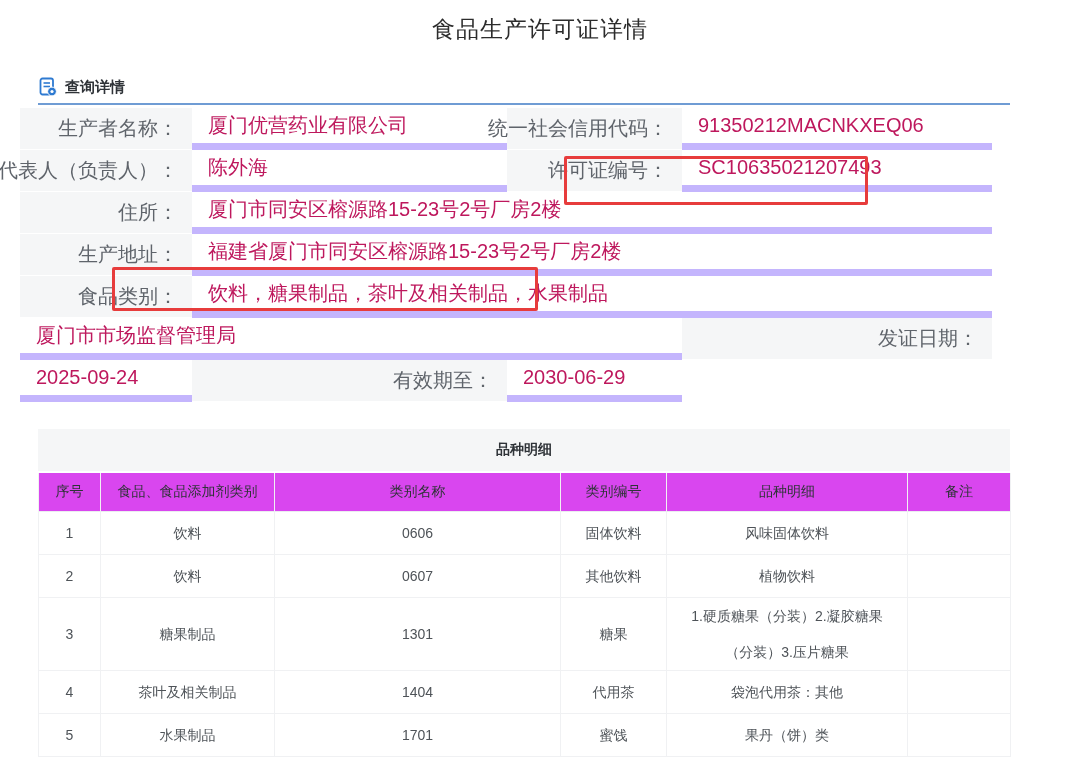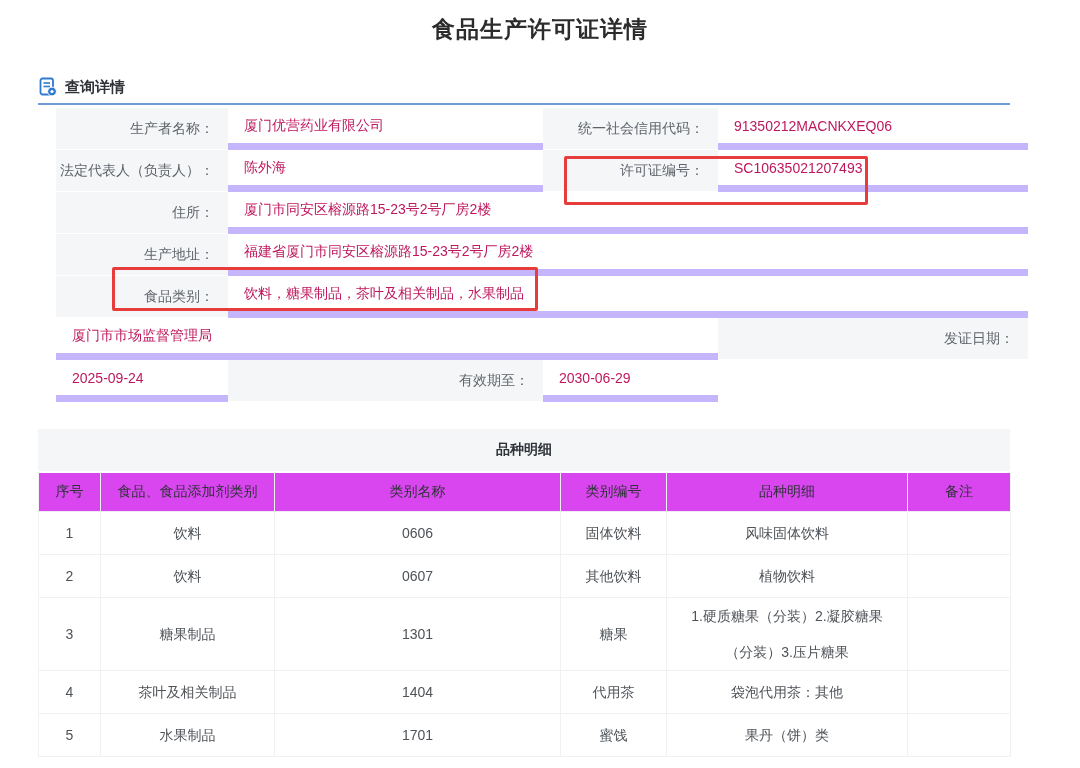--- a/index.html
+++ b/index.html
@@ -1,31 +1,31 @@
 <!DOCTYPE html>
 <html lang="zh"><head>
 <meta charset="utf-8">
 <style>
   * { margin:0; padding:0; box-sizing:border-box; }
   html,body { width:1080px; height:768px; background:#fff; overflow:hidden;
     font-family:"Liberation Sans","DejaVu Sans",sans-serif; }
   .page { position:relative; width:1080px; height:768px; background:#fff; }
 
-  .page-title { padding-top:14px; text-align:center; font-size:23px; font-weight:bold;
+  .page-title { padding-top:14px; text-align:center; font-size:23px; font-weight:normal;
     color:#2c2c2c; letter-spacing:1px; }
 
   .section-head { margin:32px 0 0 38px; display:flex; align-items:flex-end; gap:7px; }
   .section-head .label { font-size:15px; font-weight:bold; color:#2f3338; }
   .doc-icon { width:20px; height:20px; display:inline-block; }
 
   .blue-line { margin:6px 0 3px 38px; width:972px; height:2px; background:#6f9cd4; }
 
   
   .details { display:grid; grid-template-columns:172px 315px 175px 310px;
-    width:972px; margin-left:56px; font-size:14px; }
+    width:972px; margin-left:20px; font-size:20px; }
   .dl { background:#f5f6f7; height:42px; display:flex; align-items:center;
     justify-content:flex-end; padding-right:14px; color:#5f646b;
     border-bottom:1px solid #ffffff; white-space:nowrap; }
   .dv { background:#fff; height:42px; display:flex; align-items:center;
     padding-left:16px; color:#be185d; border-bottom:7px solid #c4b5fd; }
   .span3 { grid-column: span 3; }
 
   
   .vtable { width:972px; margin:27px 0 0 38px; font-size:14px; }
   .vtitle { height:42px; background:#f5f6f7; display:flex; align-items:center;

